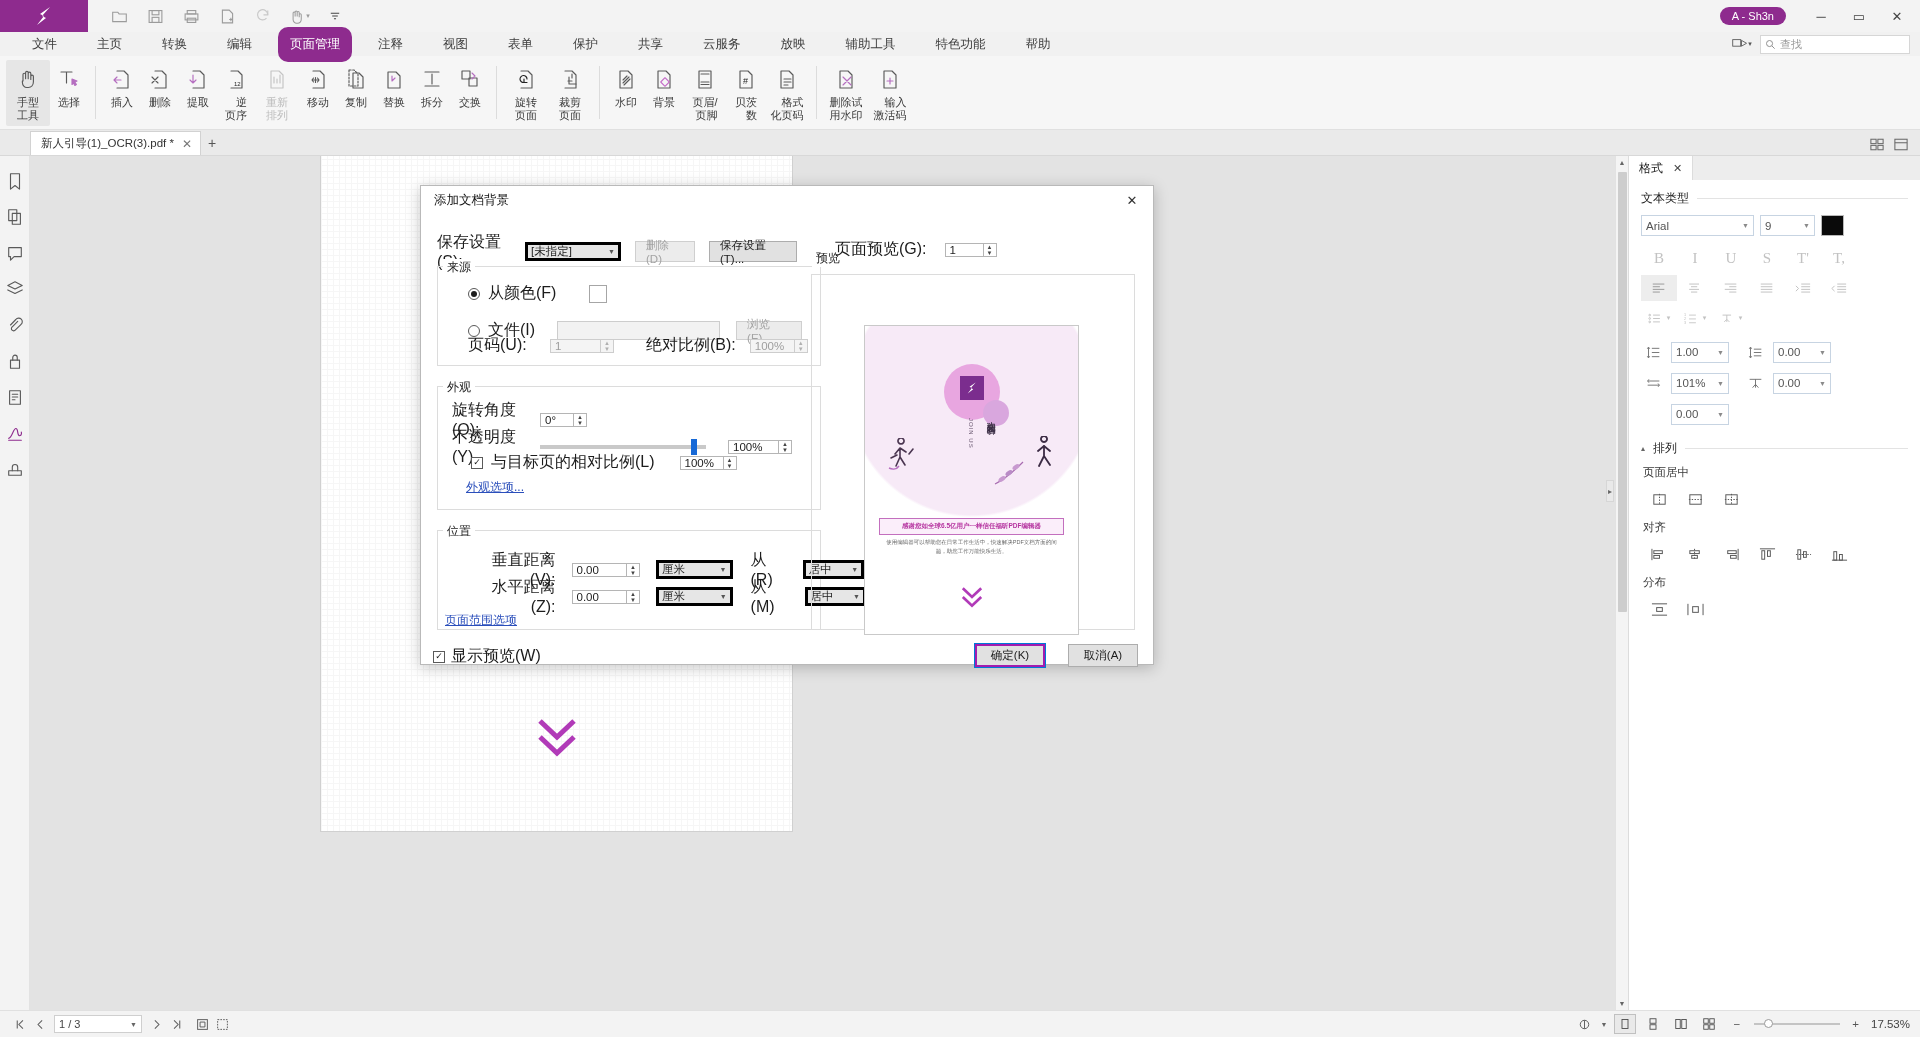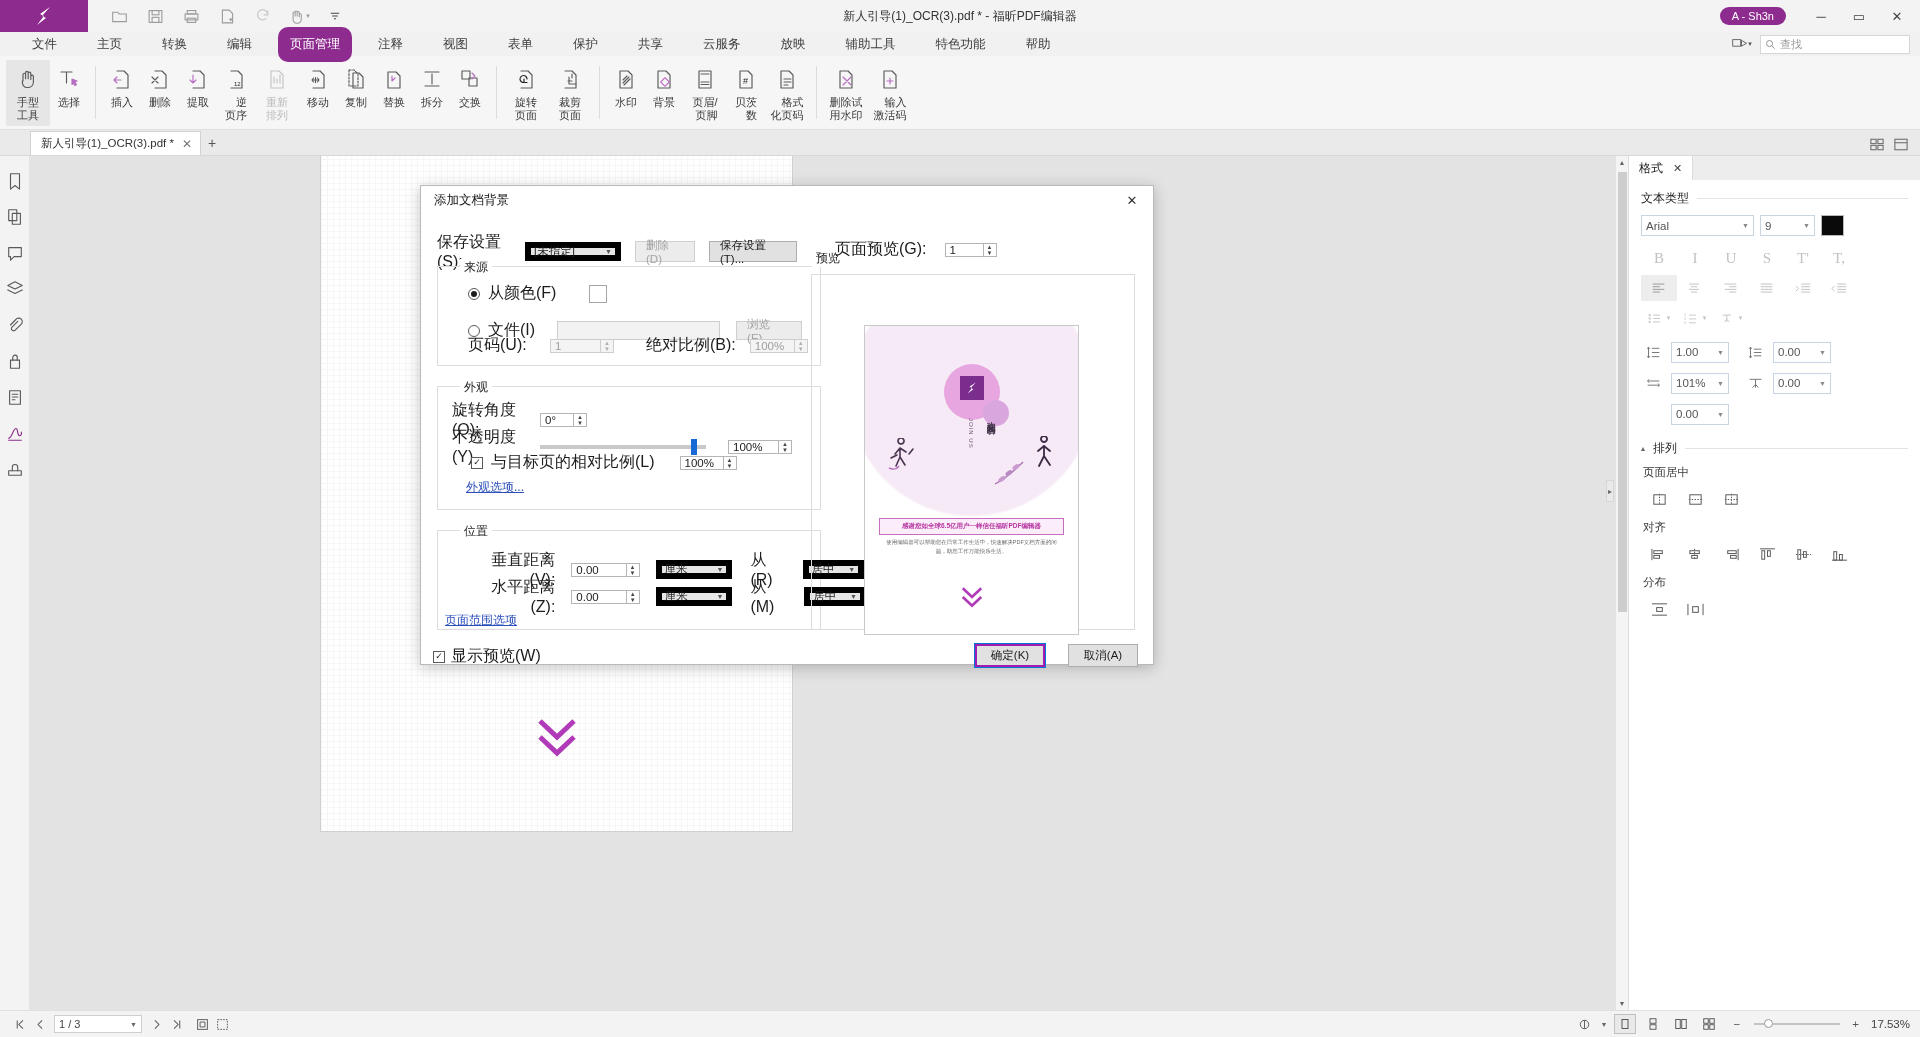--- a/index.html
+++ b/index.html
@@ -106,37 +106,37 @@
   .scrim{ position:absolute; inset:0; }
   .dialog{ position:absolute; left:420px; top:185px; width:734px; height:480px; background:#fff;
            border:1px solid #b9b9b9; box-shadow:0 3px 14px rgba(0,0,0,.22); }
   .dlg-head{ height:28px; display:flex; align-items:center; padding:0 8px 0 13px; }
   .dlg-title{ font-size:12.5px; color:#111; }
   .dlg-x{ margin-left:auto; width:26px; height:22px; display:flex; align-items:center; justify-content:center; color:#333; font-size:13px; }
   .dlg-body{ position:relative; padding:0 16px; }
 
   .frow{ display:flex; align-items:center; gap:8px; }
   .flabel{ font-size:16px; color:#1c1c1c; }
-  .w-select{ height:19px; border:6px solid #000000; background:#e6e6e6; display:flex; align-items:center; justify-content:space-between; padding:0 3px; font-size:11.5px; color:#1c1c1c; }
+  .w-select{ height:19px; border:3px solid #000000; background:#e6e6e6; display:flex; align-items:center; justify-content:space-between; padding:0 3px; font-size:11.5px; color:#1c1c1c; }
   .w-select .ar{ font-size:7px; color:#555; }
   .w-btn{ height:21px; border:1px solid #adadad; background:#e1e1e1; font-size:11.5px; color:#1c1c1c; display:flex; align-items:center; justify-content:center; padding:0 10px; }
   .w-btn.dis{ color:#a3a3a3; border-color:#cfcfcf; background:#ececec; }
   .w-btn.primary{ border:2px solid #a21caf; outline:1px solid #0078d7; background:#e1e1e1; }
   .w-input{ height:19px; border:1px solid #b5b5b5; background:#fff; font-size:11.5px; color:#333; display:flex; align-items:center; padding:0 4px; }
   .w-input.dis{ background:#f2f2f2; color:#9a9a9a; border-color:#cdcdcd; }
   .spin{ display:flex; align-items:stretch; }
   .spin .val{ flex:1; border:1px solid #b5b5b5; border-right:none; background:#fff; font-size:11.5px; display:flex; align-items:center; padding:0 4px; color:#1c1c1c; }
   .spin .val.dis{ background:#f4f4f4; color:#9e9e9e; border-color:#cdcdcd; }
   .spin .arrows{ width:14px; border:1px solid #b5b5b5; background:#fff; display:flex; flex-direction:column; }
   .spin .arrows.dis{ background:#f4f4f4; border-color:#cdcdcd; }
   .spin .arrows i{ flex:1; display:flex; align-items:center; justify-content:center; font-size:6px; color:#444; font-style:normal; }
   .spin .arrows.dis i{ color:#b0b0b0; }
 
   .group{ position:absolute; border:1px solid #dcdcdc; }
-  .group > .gl{ position:absolute; top:-8px; left:22px; background:#fff; padding:0 4px; font-size:12px; color:#1c1c1c; }
+  .group > .gl{ position:absolute; top:-8px; left:5px; background:#fff; padding:0 4px; font-size:12px; color:#1c1c1c; }
 
   .radio{ width:12px; height:12px; border:1px solid #5a5a5a; border-radius:50%; background:#fff; display:inline-flex; align-items:center; justify-content:center; }
   .radio.on::after{ content:""; width:6px; height:6px; border-radius:50%; background:#1c1c1c; }
   .chk{ width:12px; height:12px; border:1px solid #5a5a5a; background:#fff; display:inline-flex; align-items:center; justify-content:center; font-size:9px; color:#1c1c1c; line-height:1; }
   .colorchip{ width:18px; height:18px; border:1px solid #a6a6a6; background:#fff; }
   .link{ color:#2b4fbb; font-size:12px; text-decoration:underline; }
 
   .track{ position:relative; height:4px; background:#c9c9c9; }
   .track .fill{ position:absolute; inset:0 auto 0 0; width:100%; background:#c9c9c9; }
   .track .hdl{ position:absolute; left:151px; top:-6px; width:6px; height:16px; background:#1769d6; }
@@ -200,21 +200,20 @@
           <path d="M6 12V6a1.2 1.2 0 012.4 0v4M8.4 10V4.6a1.2 1.2 0 012.4 0V10M10.8 10V5.4a1.2 1.2 0 012.4 0V11M13.2 11V8a1.2 1.2 0 012.4 0v5c0 3-2 5-4.6 5H10c-2 0-4-2-4-4.5V12"></path>
         </svg>
       <span style="font-size:7px;margin-left:1px;">▾</span>
     </div>
     <div class="qat-btn" style="color:#444;">
       <svg width="14" height="14" viewBox="0 0 20 20" fill="none" stroke="currentColor" stroke-width="1.6">
           <path d="M4 6h12M6 10h8M8.5 14h3"></path>
         </svg>
     </div>
   </div>
-  <div class="title-text">新人引导(1)_OCR(3).pdf * - 福昕PDF编辑器</div>
   <div class="tb-right">
     <div class="acct-pill">A - Sh3n</div>
     <div class="win-btn">─</div>
     <div class="win-btn">▭</div>
     <div class="win-btn close">✕</div>
   </div>
 </div>
 
 <div class="menubar" id="menubar">
   <div class="menu-item">文件</div>

